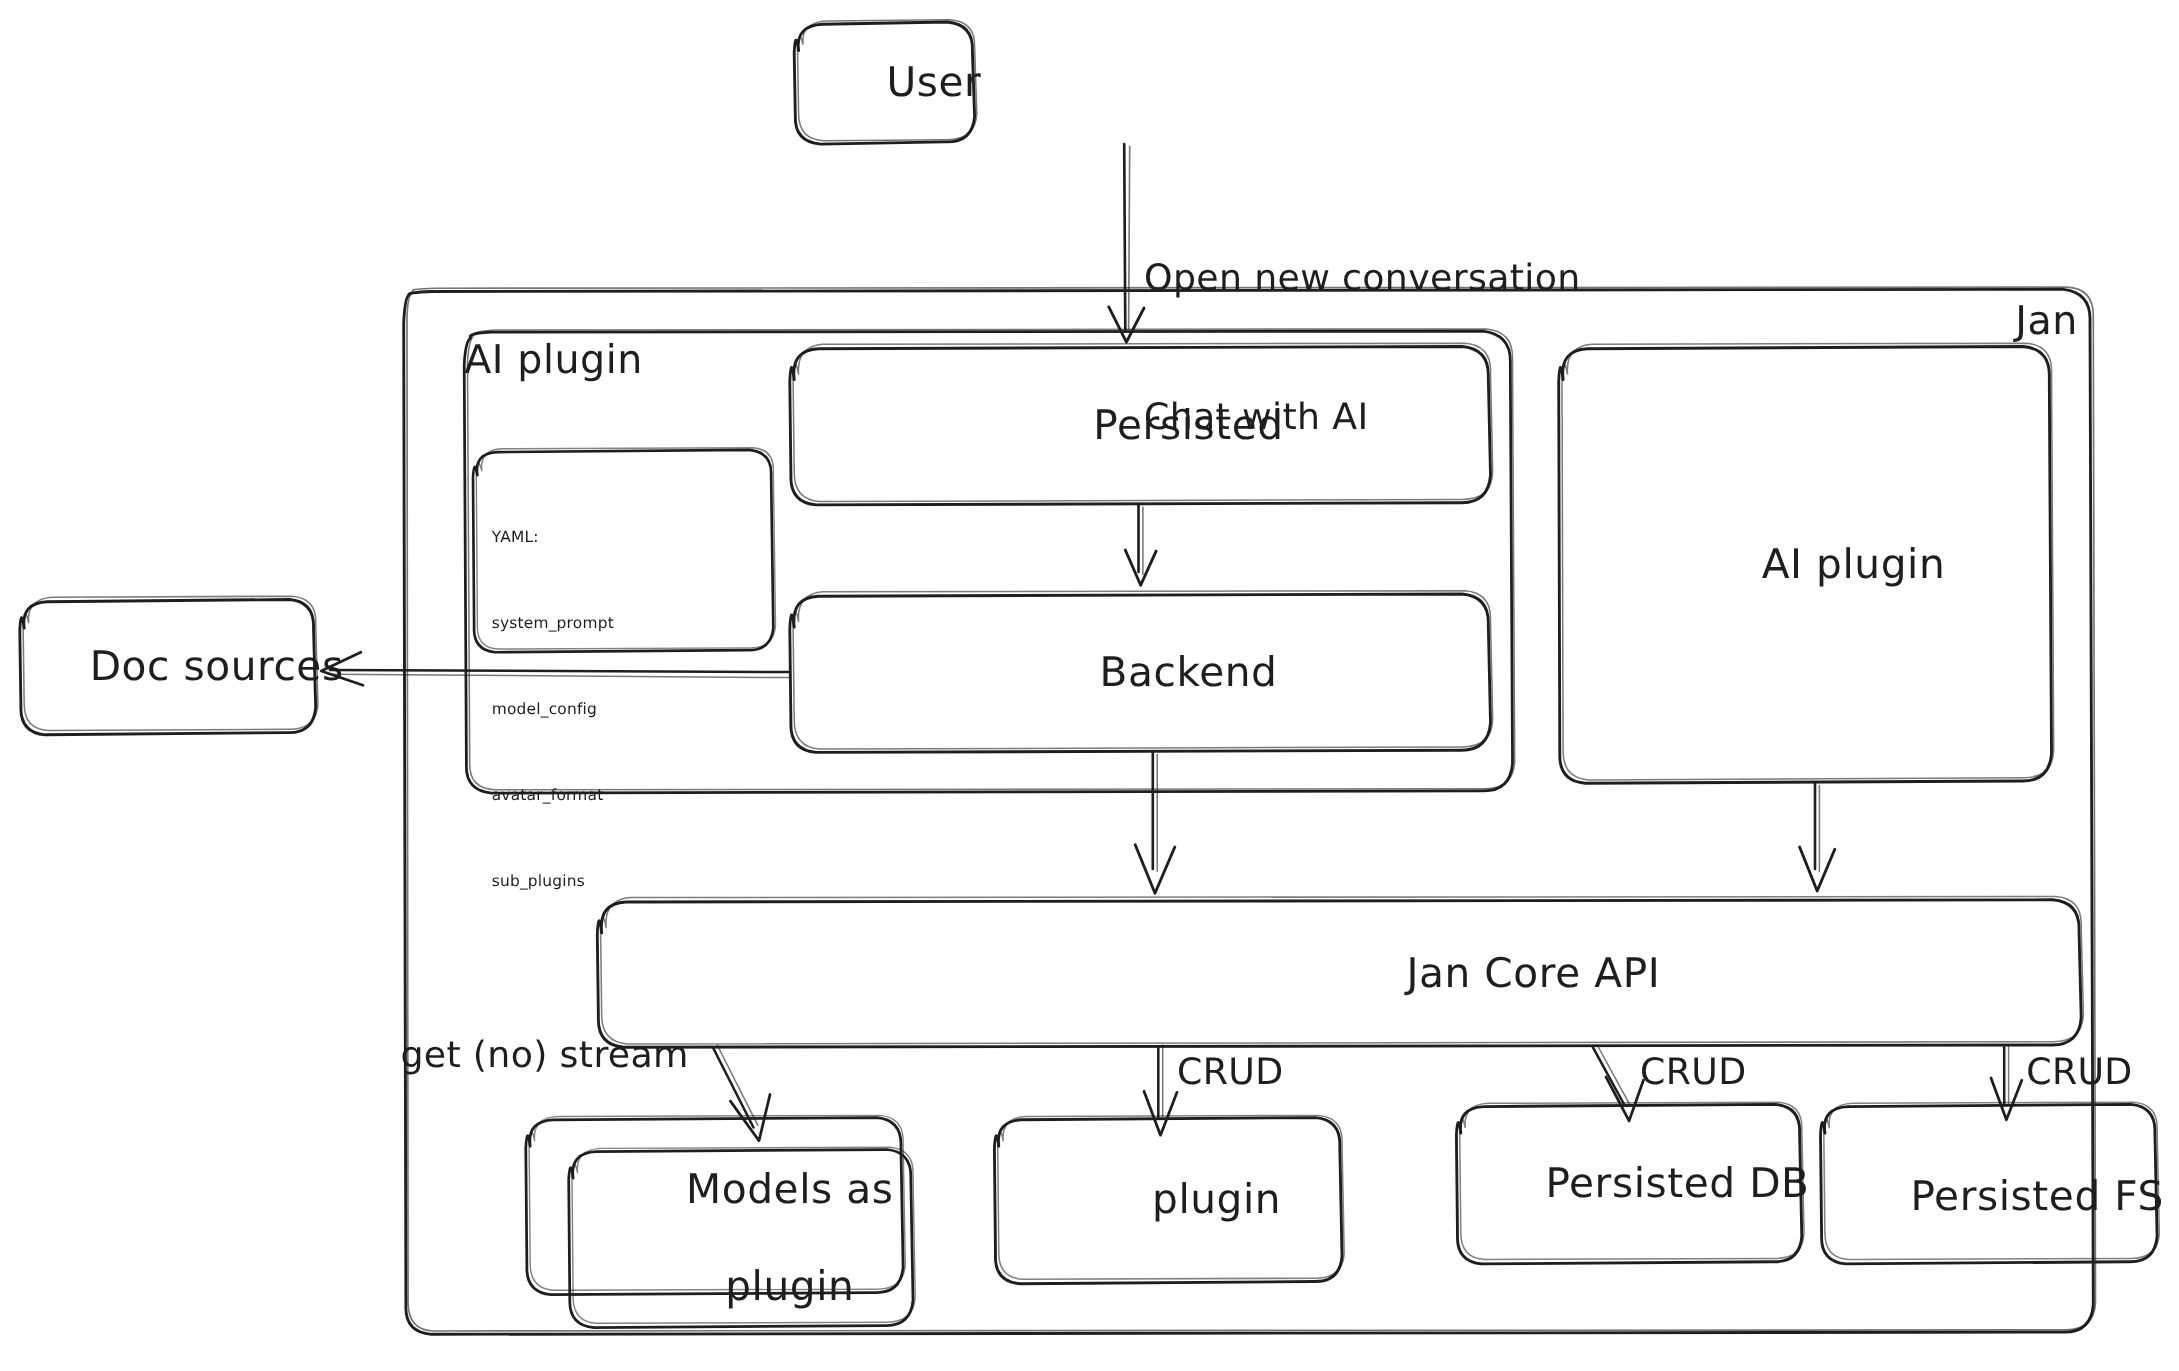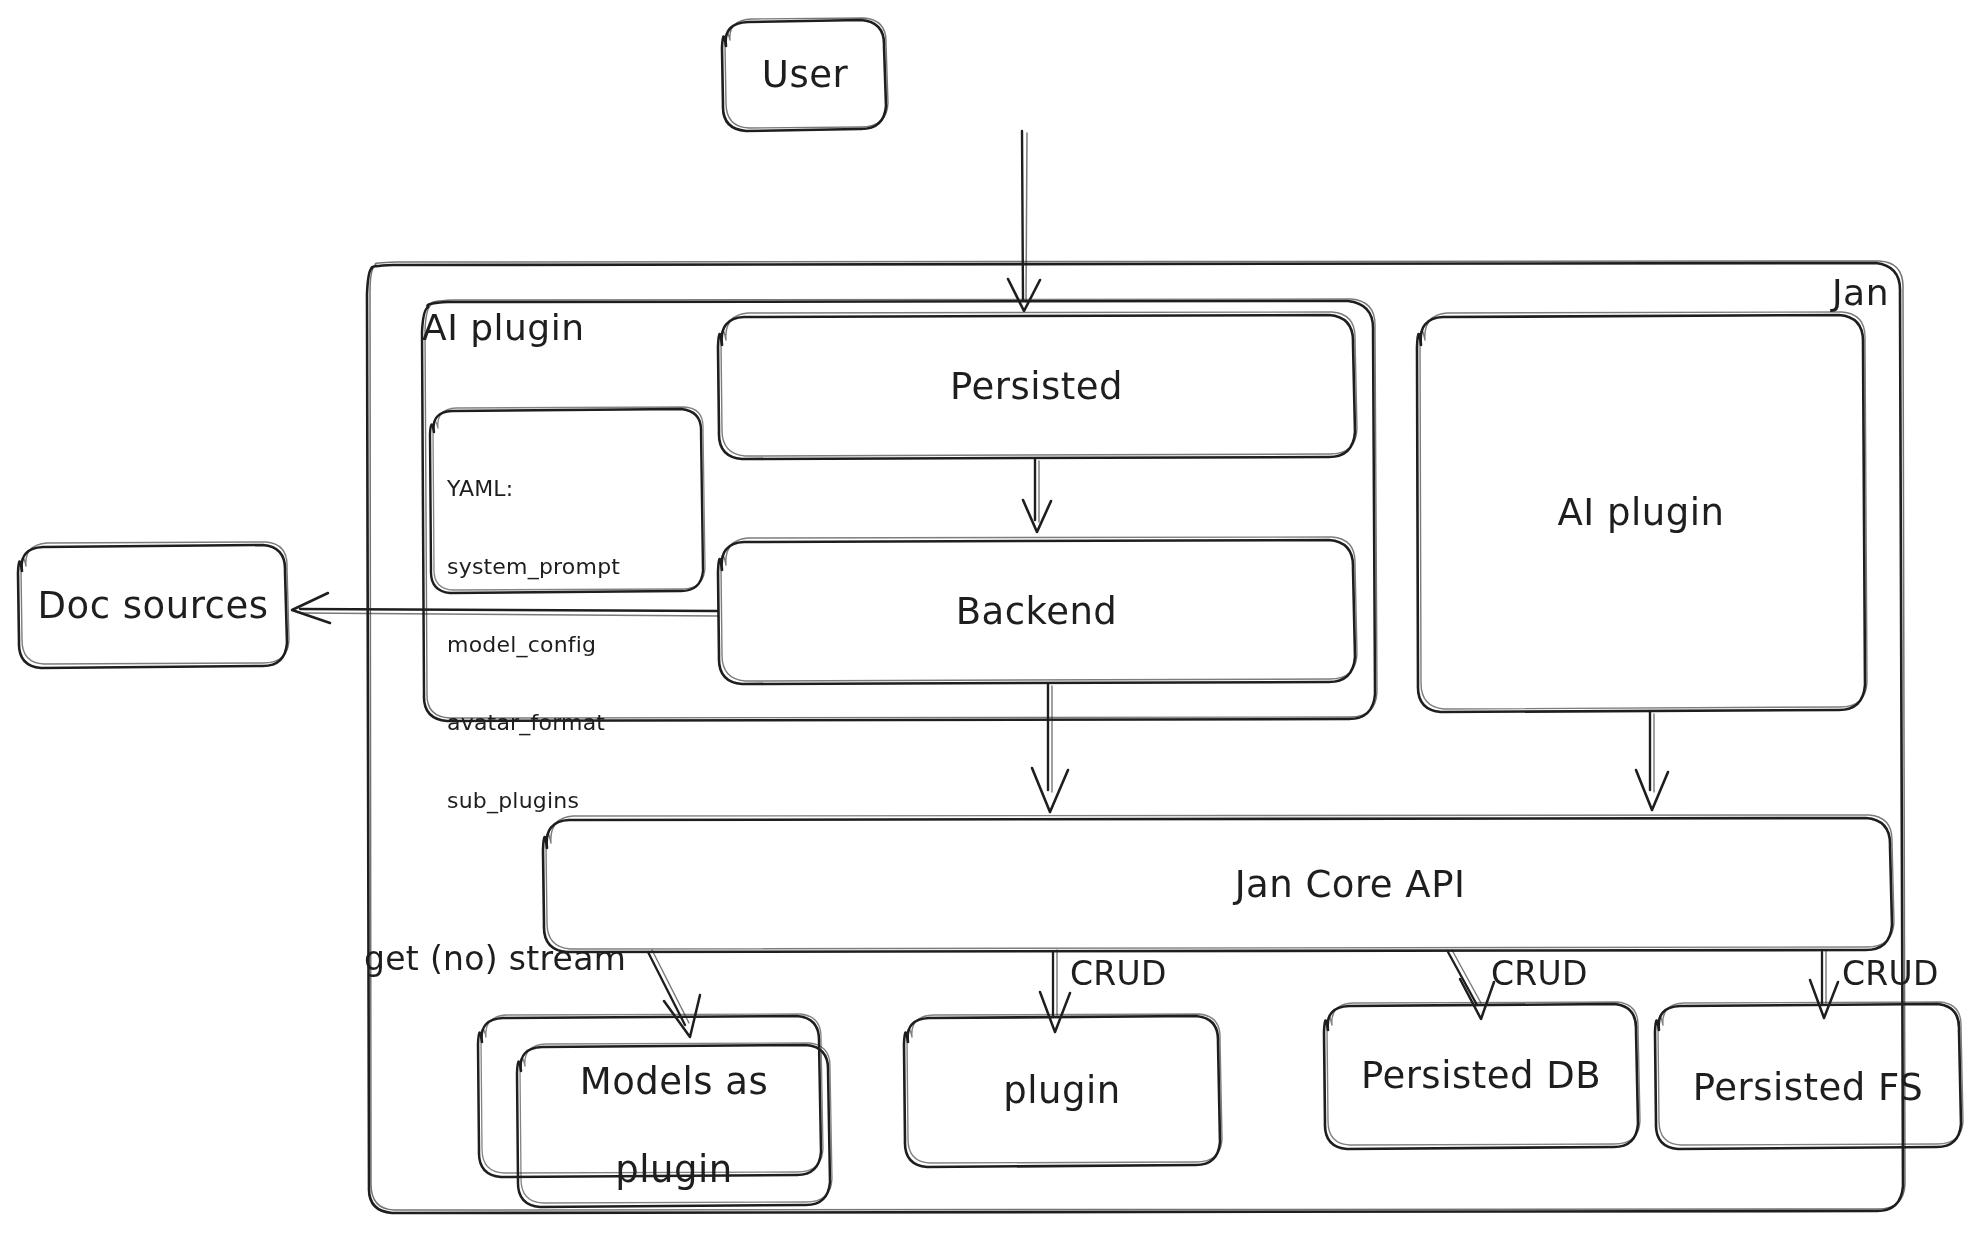--- a/index.html
+++ b/index.html
@@ -29,33 +29,34 @@
     color: #1e1e1e;
     font-family: "DejaVu Sans", sans-serif;
     white-space: pre;
     pointer-events: none;
   }
   .node-text {
     font-size: 37px;
     line-height: 46px;
     text-align: center;
     letter-spacing: 0.5px;
+    padding-left: 44px;
   }
   .node-text.two-line { line-height: 48px; }
   .edge-label {
     font-size: 33px;
     line-height: 42px;
     letter-spacing: 0.3px;
   }
   .container-label {
     font-size: 36px;
     letter-spacing: 0.5px;
   }
   .yaml-text {
-    font-size: 22px;
+    font-size: 14px;
     line-height: 26px;
     letter-spacing: 0.2px;
   }
   .centerbox {
     display: flex;
     align-items: center;
     justify-content: center;
   }
 </style>
 </head>
@@ -232,20 +233,24 @@
   <div class="node-text centerbox" style="left:1655px; top:1004px; width:306px; height:168px;">Persisted FS</div>
 
   <div class="yaml-text" style="left:447px; top:424px;">
     <div>YAML:</div>
     <div>system_prompt</div>
     <div>model_config</div>
     <div>avatar_format</div>
     <div>sub_plugins</div>
   </div>
 
+  <div class="edge-label" style="left:1040px; top:148px;">
+    <div>Open new conversation</div>
+    <div>Chat with AI</div>
+  </div>
 
   <div class="edge-label" style="left:364px; top:938px;">get (no) stream</div>
 
   <div class="edge-label" style="left:1070px; top:953px;">CRUD</div>
 
   <div class="edge-label" style="left:1491px; top:953px;">CRUD</div>
 
   <div class="edge-label" style="left:1842px; top:953px;">CRUD</div>
 
 </div>

